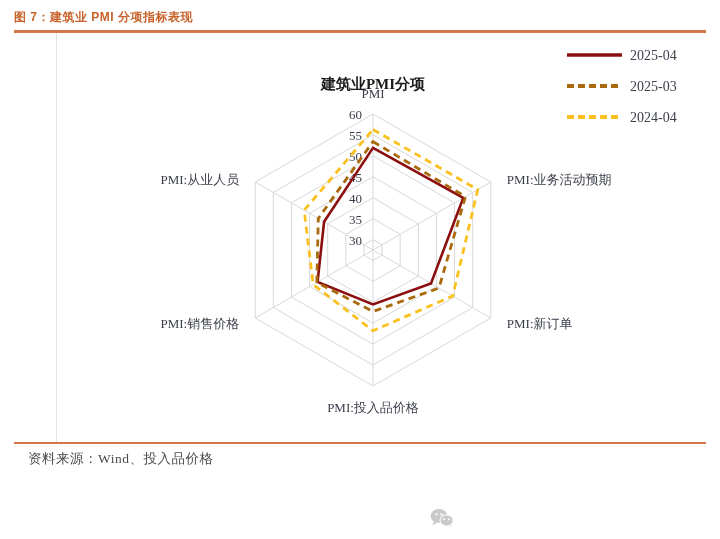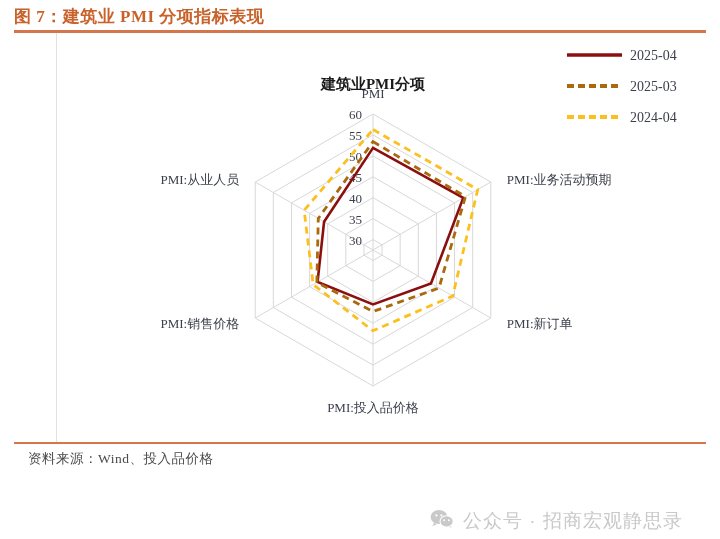--- a/index.html
+++ b/index.html
@@ -9,23 +9,23 @@
     font-family:"Liberation Serif","DejaVu Serif",serif;
     overflow:hidden;
     position:relative;
   }
 
   
   #figure-title-bar{
     position:absolute;left:14px;top:4px;width:692px;height:30px;
   }
   #figure-title{
-    font-family:Liberation Serif, serif;
+    font-family:Liberation Sans, sans-serif;
     font-weight:bold;
-    font-size:17px;
+    font-size:12px;
     color:#c8622a;
     letter-spacing:0.5px;
     white-space:nowrap;
     line-height:26px;
   }
   #title-rule{
     position:absolute;left:14px;top:30px;width:692px;height:2.5px;
     background:#d4764a;
   }
 
@@ -157,14 +157,13 @@
       <ellipse cx="9" cy="8" rx="8.4" ry="7" fill="#c9c9c9"></ellipse>
       <path d="M4.4 13.6 L2.2 17.2 L6.6 15.2 Z" fill="#c9c9c9"></path>
       <ellipse cx="16.6" cy="12.4" rx="6.6" ry="5.6" fill="#c9c9c9" stroke="#ffffff" stroke-width="1.1"></ellipse>
       <path d="M20.4 16.4 L22.6 19.4 L18.9 18 Z" fill="#c9c9c9" stroke="#ffffff" stroke-width="0.8"></path>
       <circle cx="6.4" cy="6.4" r="1.1" fill="#ffffff"></circle>
       <circle cx="11.4" cy="6.4" r="1.1" fill="#ffffff"></circle>
       <circle cx="14.2" cy="11.2" r="0.95" fill="#ffffff"></circle>
       <circle cx="18.9" cy="11.2" r="0.95" fill="#ffffff"></circle>
     </svg>
   </span>
-  <span class="wm-text">公众号 · 招商宏观静思录</span>
 </div>
 
 </body></html>

